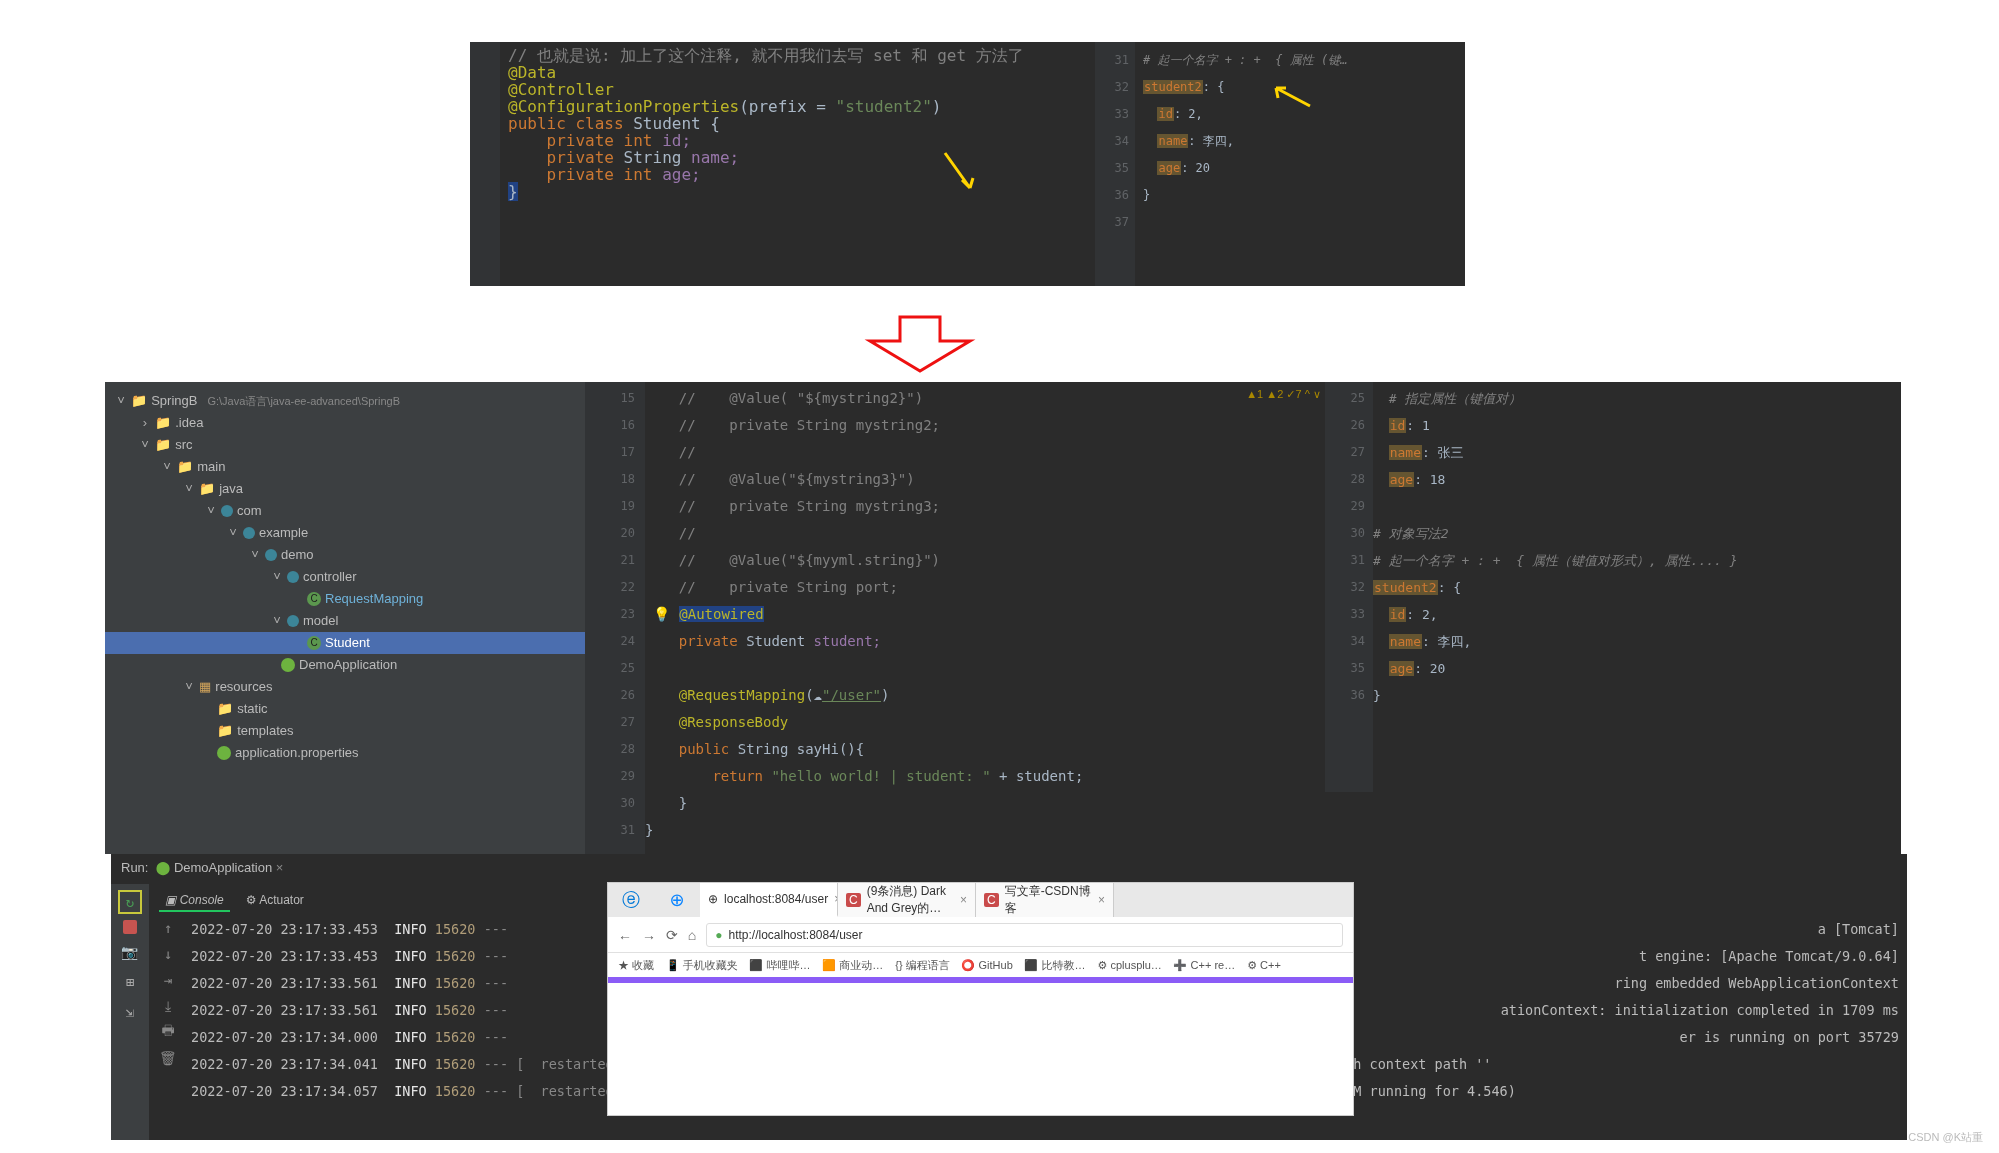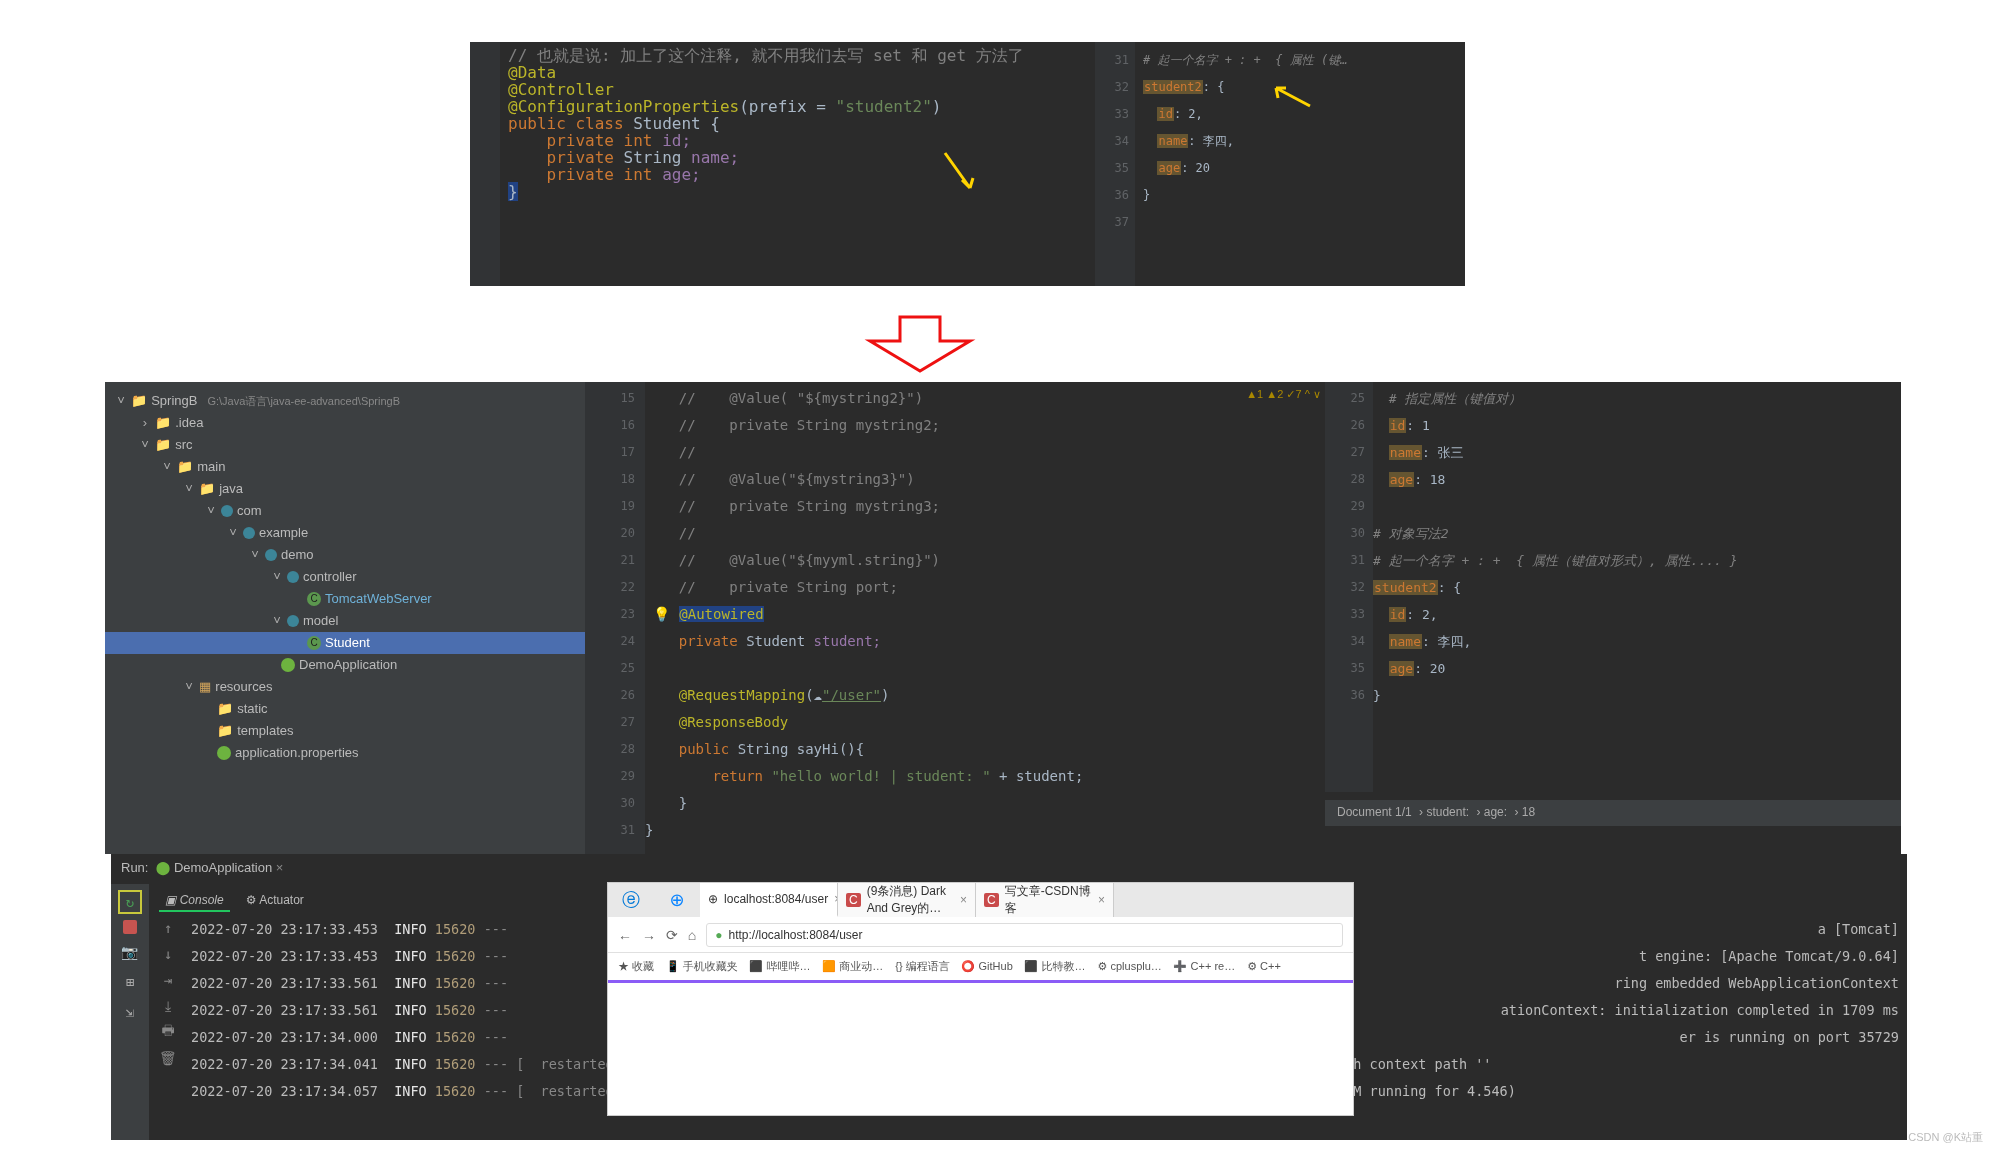--- a/index.html
+++ b/index.html
@@ -68,21 +68,21 @@
   .browser { position:absolute; left:607px; top:882px; width:747px; height:234px; background:#fff; border:1px solid #ccc; font-family:'Segoe UI',sans-serif; color:#333; }
   .browser .tabs { height:34px; background:#e8e8e8; display:flex; align-items:stretch; font-size:12px;}
   .browser .etab { width:46px; display:flex; align-items:center; justify-content:center; color:#0078d7; font-size:18px;}
   .browser .btab { flex:0 0 138px; display:flex; align-items:center; padding:0 8px; gap:6px; border-right:1px solid #ccc; background:#f9f9f9; overflow:hidden;}
   .browser .btab.active{ background:#fff; border-bottom:2px solid #fff; }
   .browser .closex{ color:#888; margin-left:auto;}
   .browser .addr { height:36px; display:flex; align-items:center; gap:10px; padding:0 10px; border-bottom:1px solid #e0e0e0;}
   .browser .addr .nav { color:#666; font-size:14px; }
   .browser .url { flex:1; border:1px solid #ddd; border-radius:3px; padding:4px 8px; display:flex; align-items:center; gap:6px;}
   .browser .url .lock{color:#5a5;}
-  .browser .bm { height:30px; display:flex; align-items:center; gap:12px; padding:0 10px; font-size:11px; color:#555; border-bottom:3px solid #8b5cf6;}
+  .browser .bm { height:30px; display:flex; align-items:center; gap:12px; padding:0 10px; font-size:11px; color:#555; border-bottom:6px solid #8b5cf6;}
   .browser .page { padding:24px 18px; font-size:24px; font-family:'Times New Roman',serif; color:#000;}
 
   .yellow-arrow { position:absolute; }
   .watermark { position:absolute; right:16px; bottom:8px; font-size:11px; color:#bbb; font-family:sans-serif;}
 </style>
 </head>
 <body>
 <div class="stage">
 
 <div class="panel top-code">
@@ -142,21 +142,21 @@
           <span class="icon-pkg"></span> 
           <span class="lbl">demo</span>
         </div>
    <div class="tree-row" style="padding-left:166px">
           <span class="arrow">˅</span>
           <span class="icon-pkg"></span> 
           <span class="lbl">controller</span>
         </div>
    <div class="tree-row" style="padding-left:202px">
           <span class="icon-class">C</span> 
-          <span class="lbl" style="color:#6fb2d9">TomcatWebServer</span>
+          <span class="lbl" style="color:#6fb2d9">RequestMapping</span>
         </div>
    <div class="tree-row" style="padding-left:166px">
           <span class="arrow">˅</span>
           <span class="icon-pkg"></span> 
           <span class="lbl">model</span>
         </div>
    <div class="tree-row selected" style="padding-left:202px">
           <span class="icon-class">C</span> 
           <span class="lbl" style="color:#fff">Student</span>
         </div>
@@ -207,23 +207,20 @@
   <span class="ykey">age</span><span>: 18</span>
 
 <span class="cmt-it"># 对象写法2</span>
 <span class="cmt-it"># 起一个名字 + : +  { 属性（键值对形式）, 属性.... }</span>
 <span class="ykey">student2</span><span>: {</span>
   <span class="ykey">id</span><span>: 2,</span>
   <span class="ykey">name</span><span>: 李四,</span>
   <span class="ykey">age</span><span>: 20</span>
 <span>}</span></div>
  </div>
- <div class="breadcrumb">
-   <span>Document 1/1</span> › <span>student:</span> › <span>age:</span> › <span>18</span>
- </div>
 </div>
 
 <div class="panel run-panel">
   <div class="run-title"><span>Run:</span>&nbsp;&nbsp;<span style="color:#6db33f">⬤</span> <span>DemoApplication</span> <span style="color:#888">×</span></div>
   <div class="run-tabs">
     <div class="tab active">▣ <span>Console</span></div>
     <div class="tab">⚙ <span>Actuator</span></div>
   </div>
   <div class="run-toolbar">
     <div class="btn play">↻</div>

